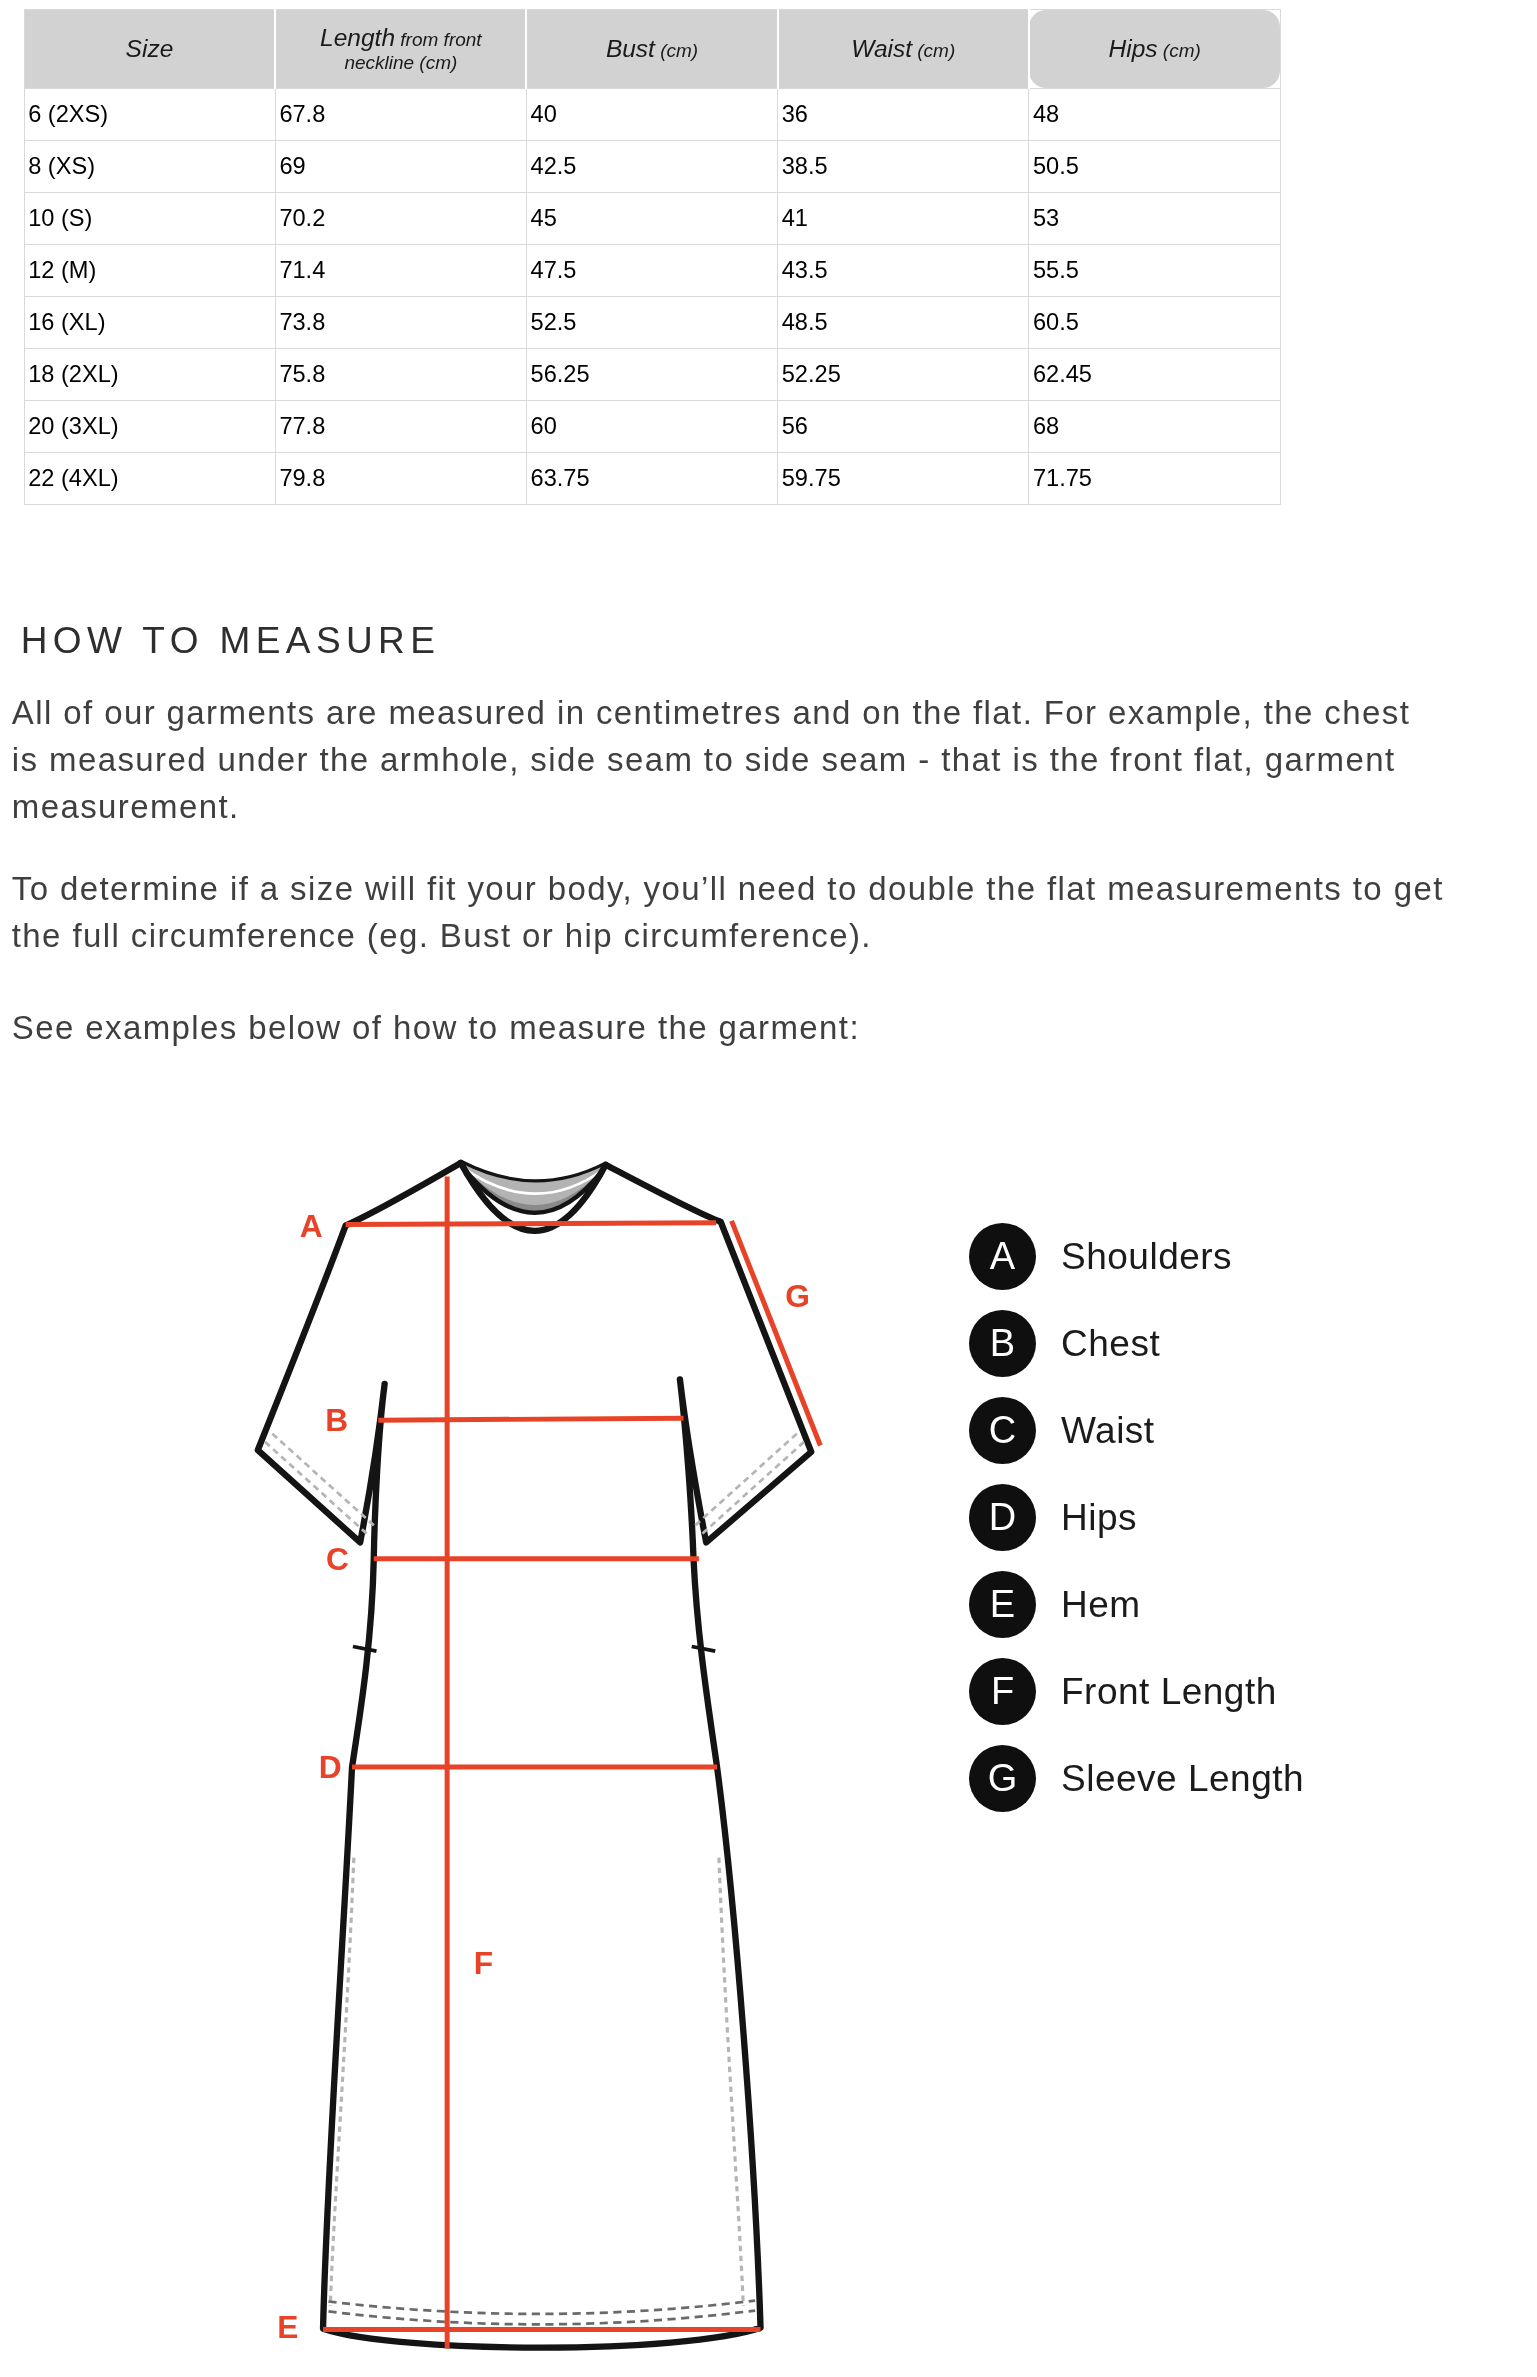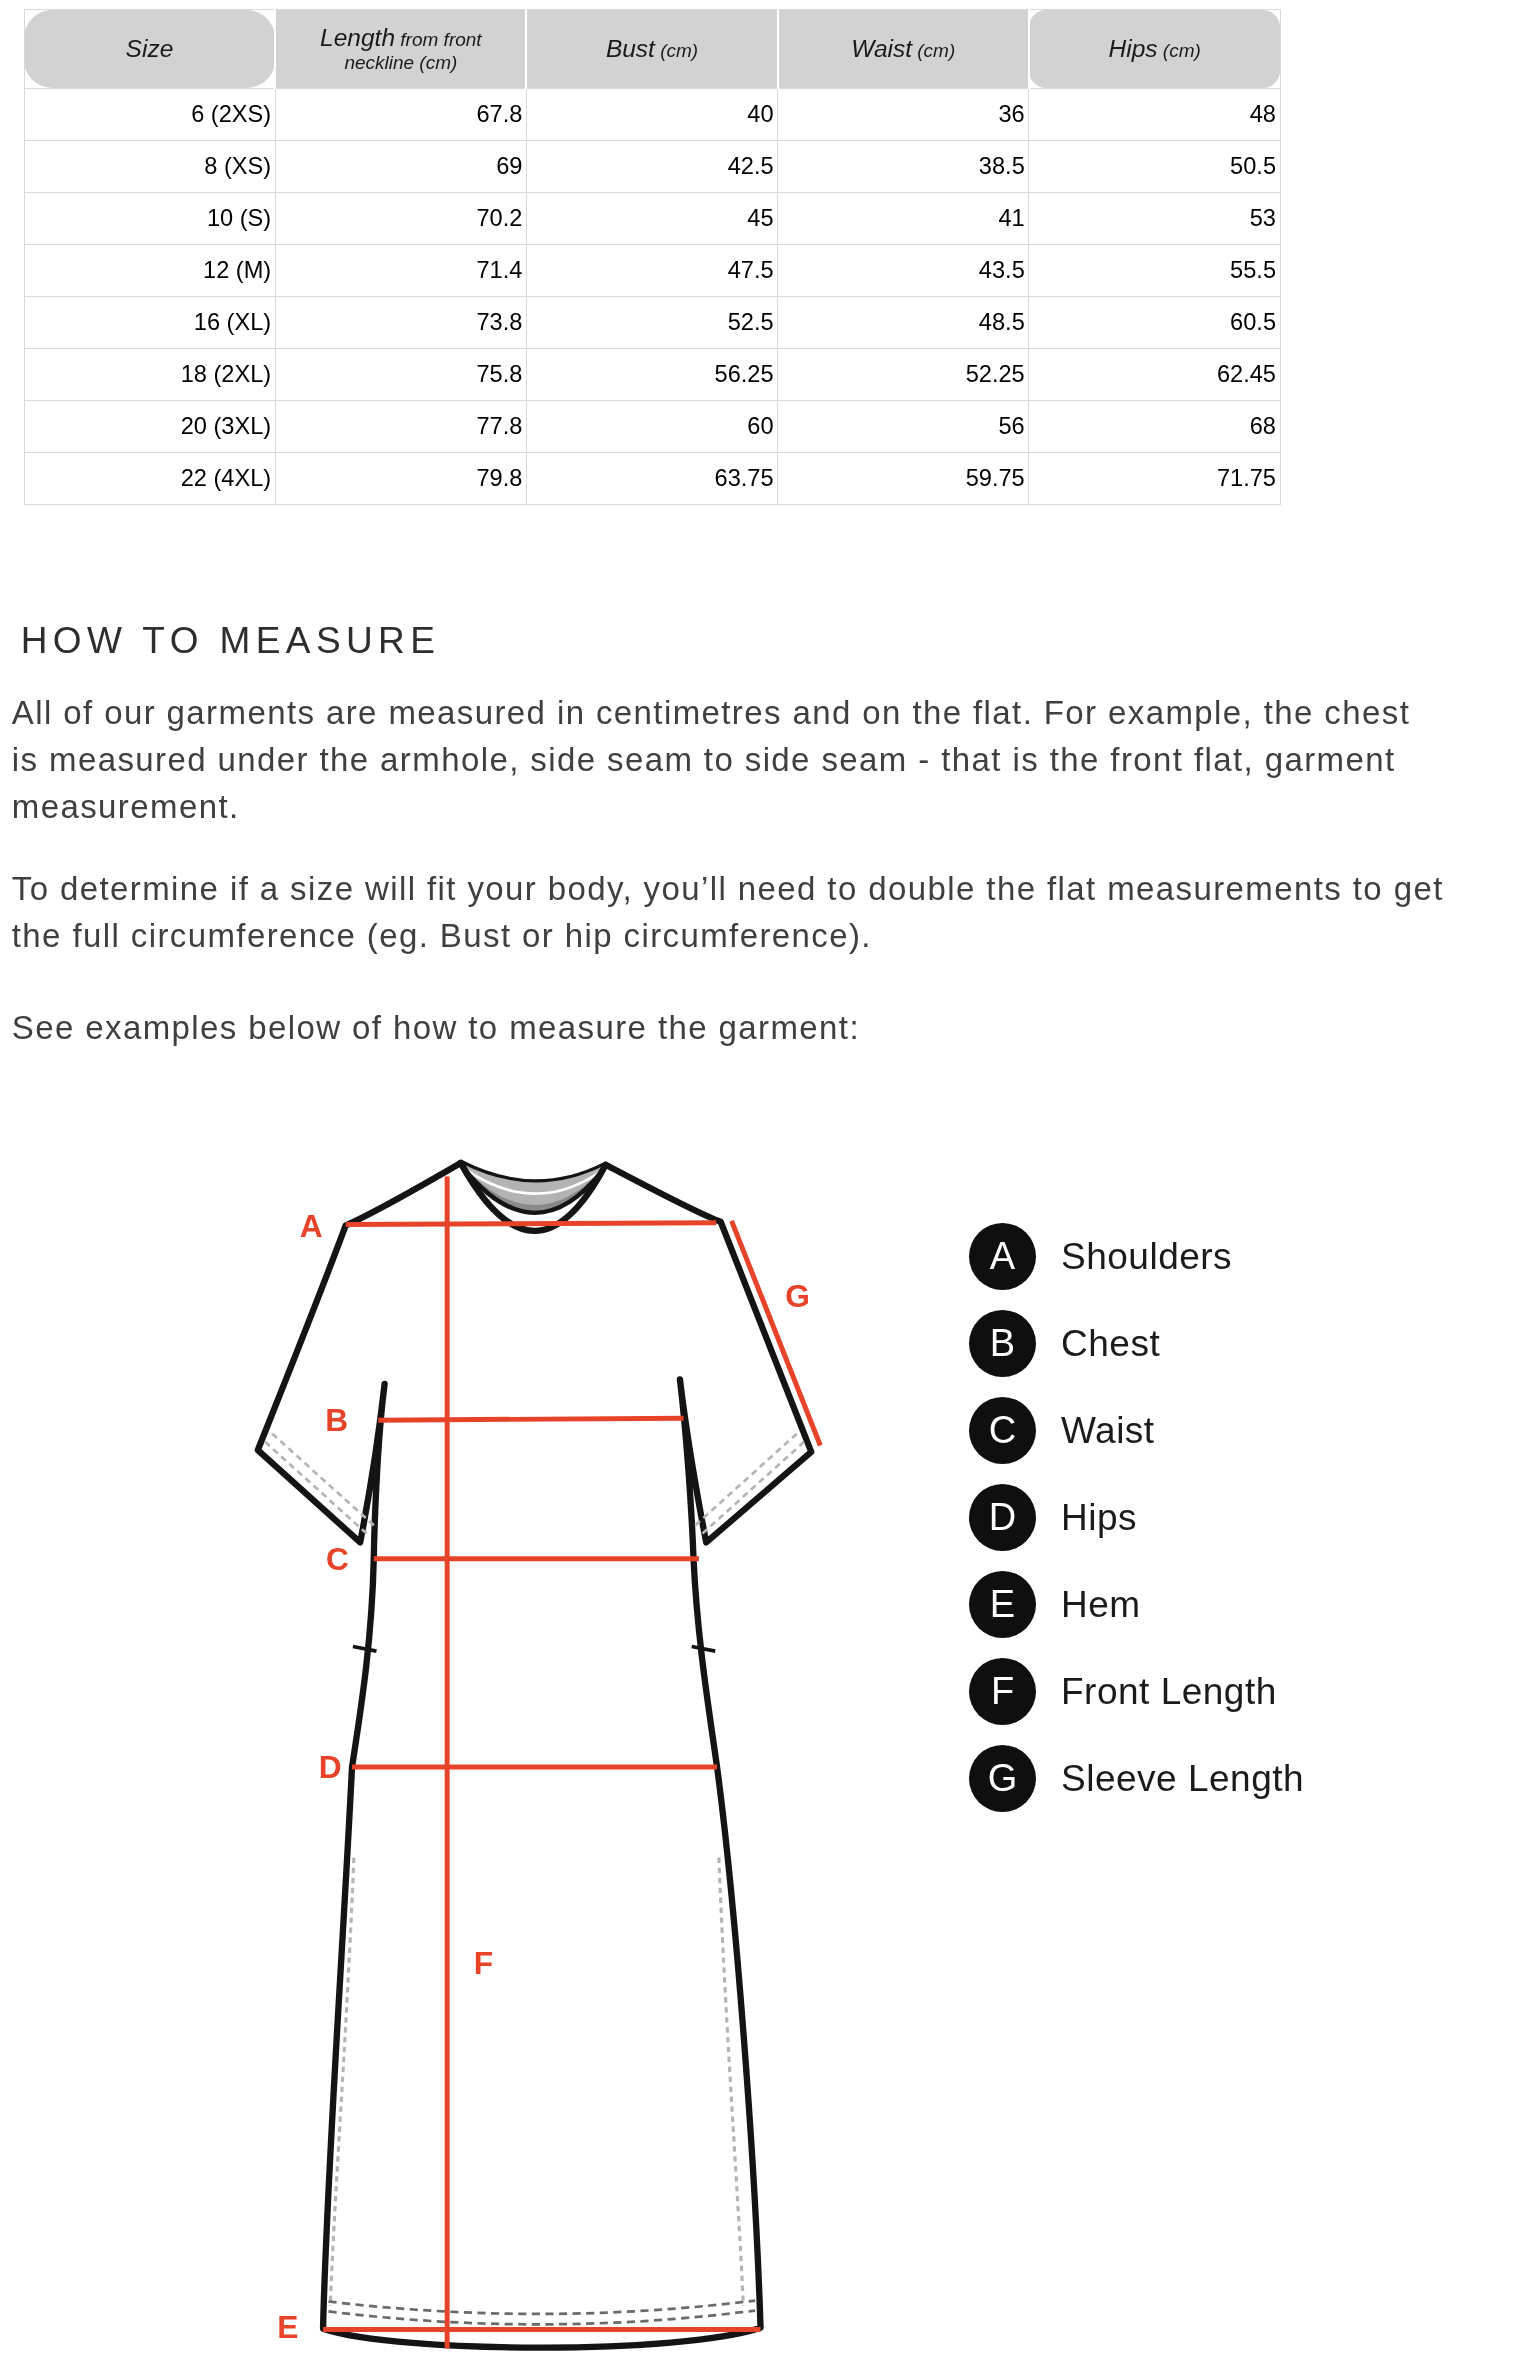--- a/index.html
+++ b/index.html
@@ -23,26 +23,26 @@
     border-collapse:collapse;table-layout:fixed;
     border:0.9px solid var(--table-border);
   }
   .size-table th{
     background:var(--table-header-bg);
     height:74px;vertical-align:middle;text-align:center;
     border-left:2.7px solid #ffffff;border-right:2.7px solid #ffffff;
     border-bottom:0.9px solid var(--table-border);
     font-style:italic;font-weight:400;padding:1.8px 12.7px;
   }
-  .size-table th:first-child{border-left:none;border-radius:28px;}
+  .size-table th:first-child{border-left:none;}
   .size-table th:last-child{border-right:none;border-radius:17px;}
   .hmain{font-size:24.5px;font-style:italic;}
   .hsub{font-size:19px;font-style:italic;}
   .size-table td{
-    height:51px;text-align:right;vertical-align:middle;
+    height:51px;text-align:left;vertical-align:middle;
     border:0.9px solid var(--table-border);
     font-size:23.6px;color:#000000;background:#ffffff;padding:0 3.6px;
   }
   
   .htm-heading{
     position:absolute;top:612px;left:12.7px;margin:8px;
     font-size:37px;font-weight:400;letter-spacing:5.4px;color:#2e2e2e;
   }
   .para{
     position:absolute;left:11.8px;width:1432px;margin:0;

